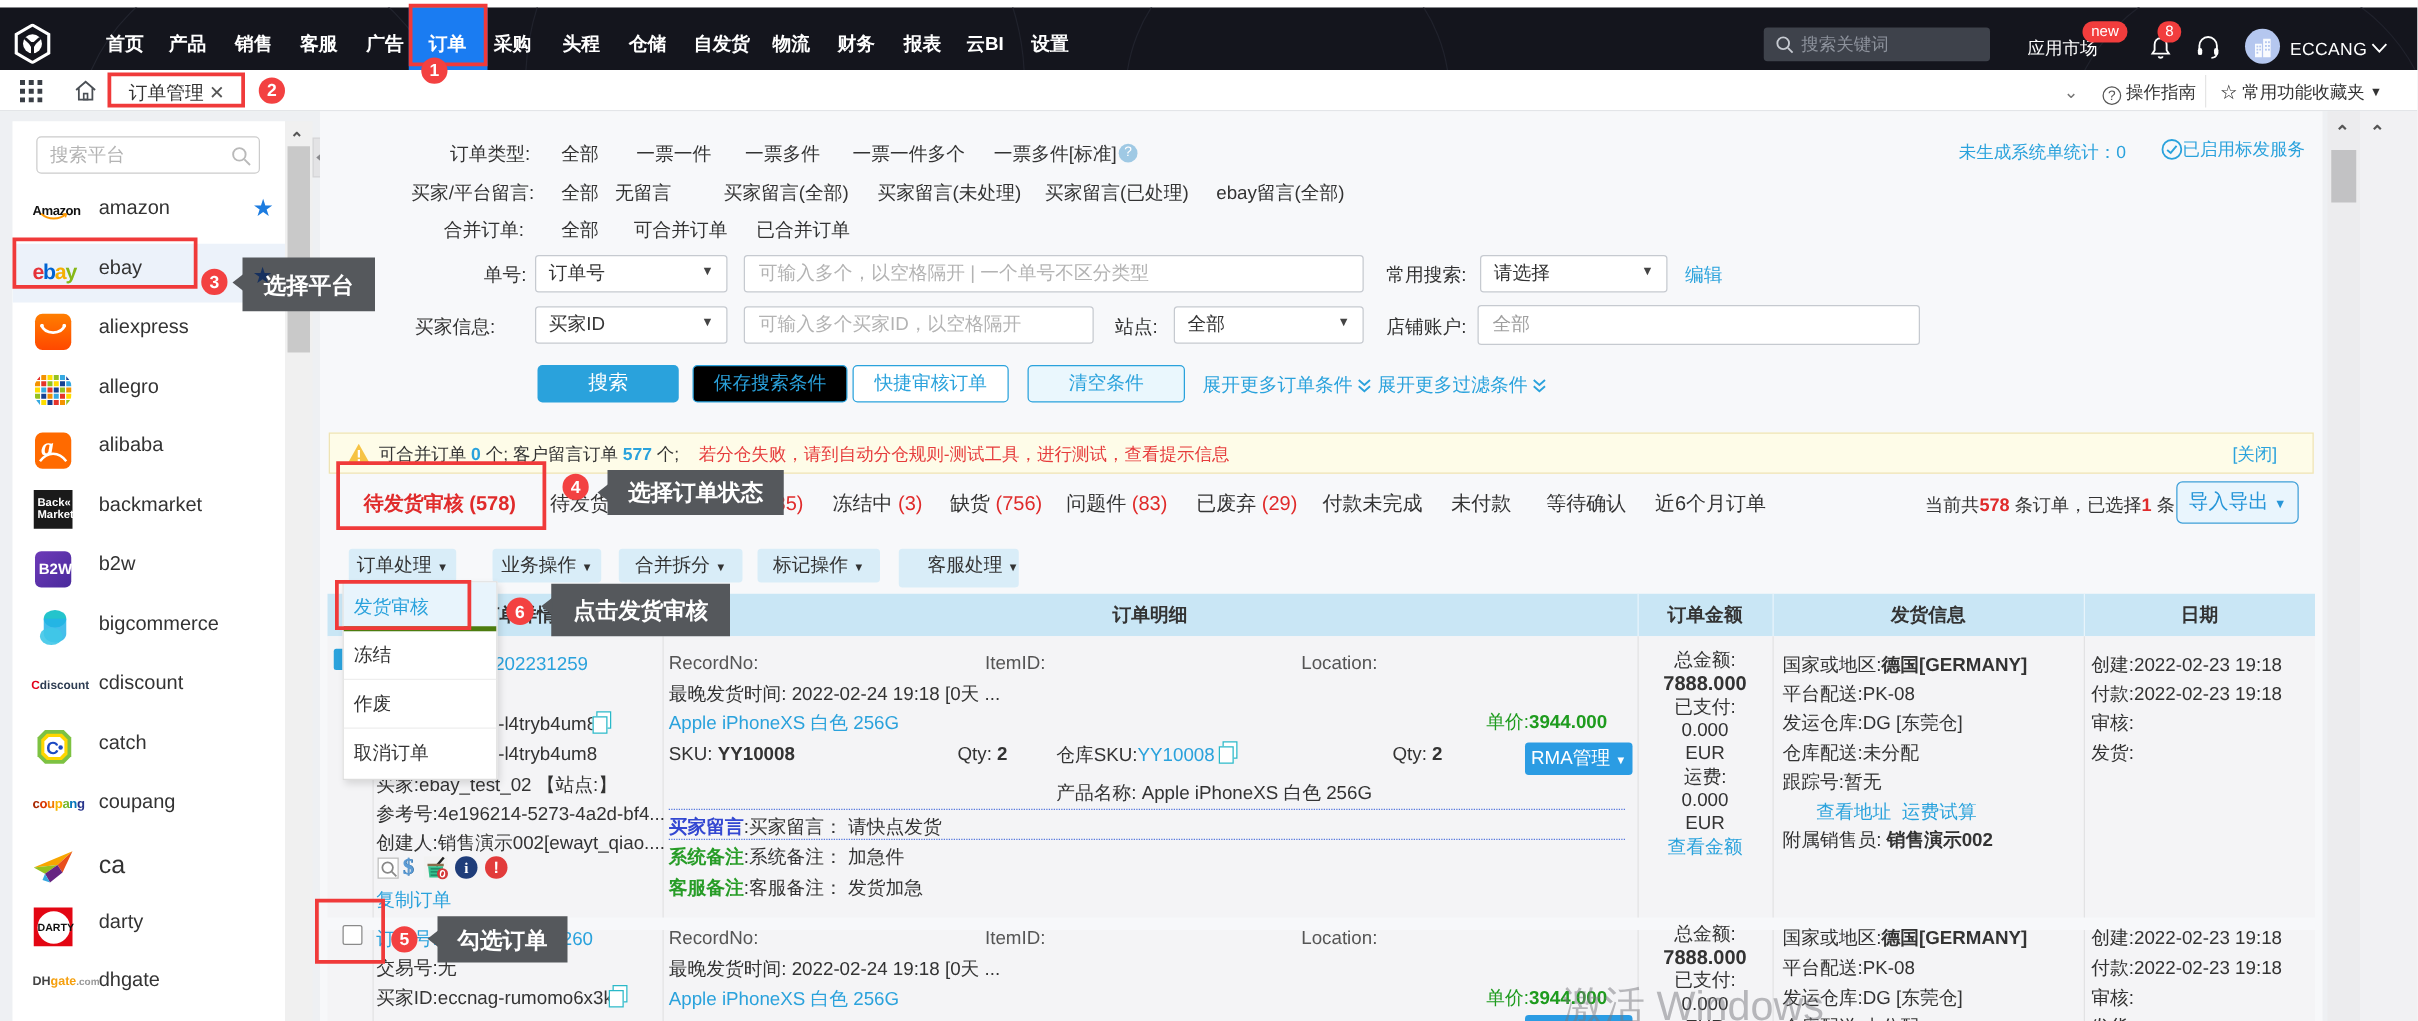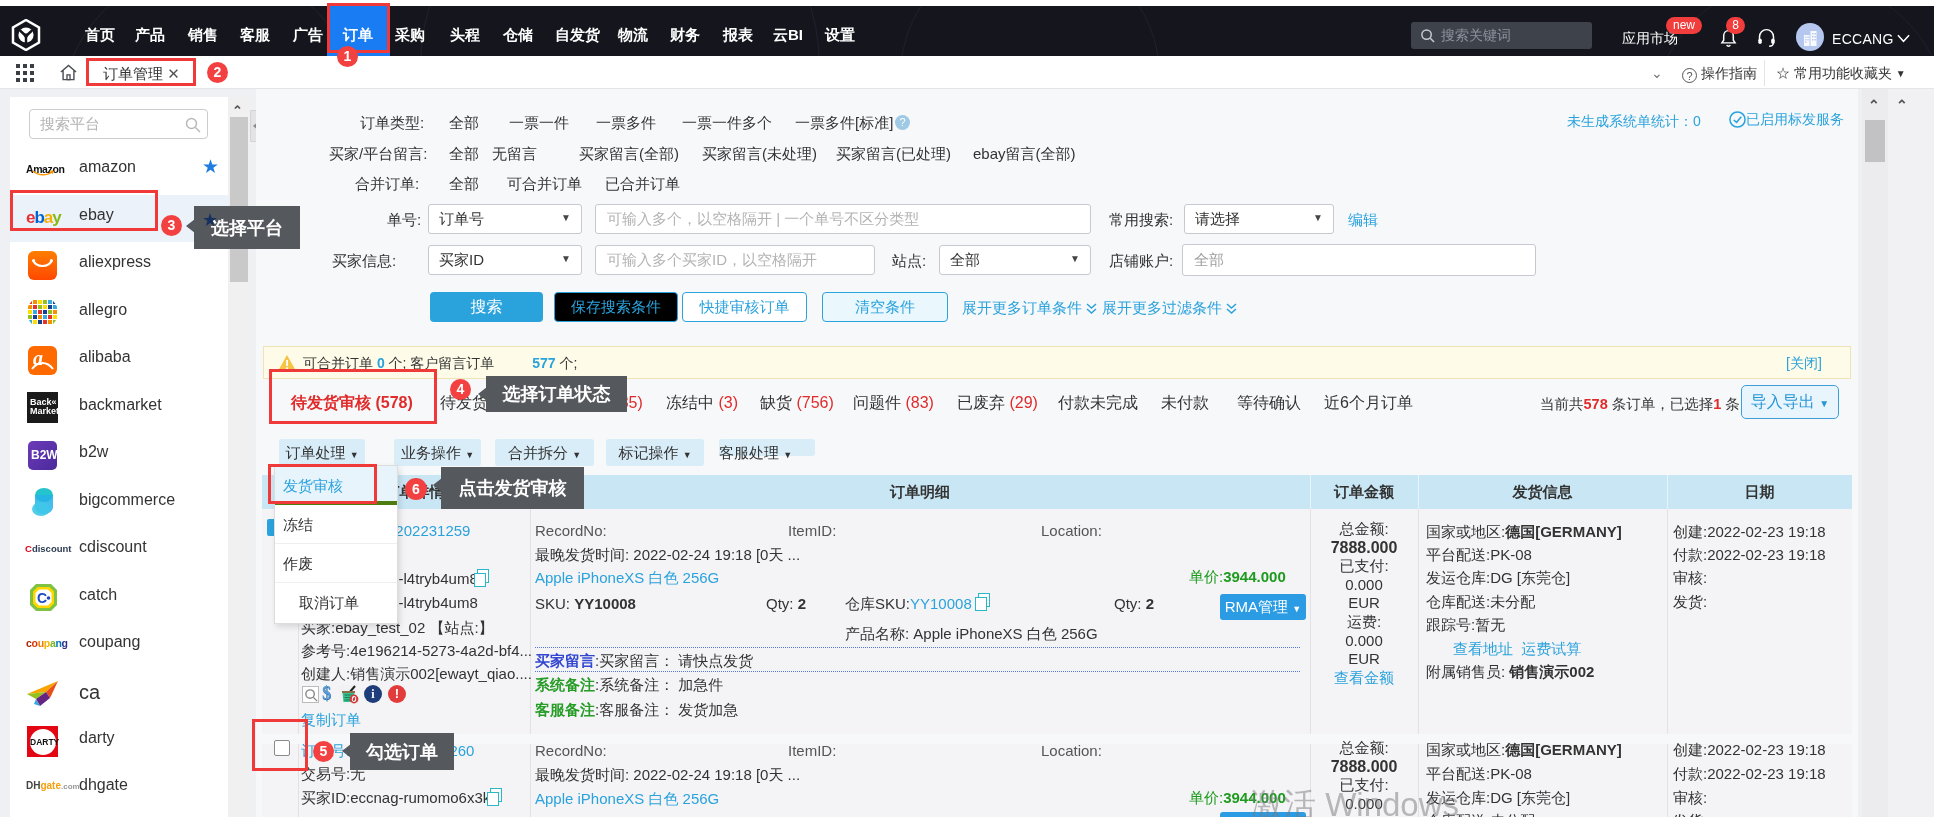--- a/index.html
+++ b/index.html
@@ -338,21 +338,22 @@
       <polyline points="1,1 5.5,5 10,1" fill="none" stroke="#2aa2dc" stroke-width="1.5"></polyline>
       <polyline points="1,6 5.5,10 10,6" fill="none" stroke="#2aa2dc" stroke-width="1.5"></polyline>
     </svg></div>
 
 <div class="abs" style="left:263px;top:346px;width:1588px;height:33px;background:#fefce8;border:1px solid #eee3b5;">
   <svg class="abs" style="left:14px;top:8px;" width="18" height="16" viewBox="0 0 18 16">
       <polygon points="9,0 18,16 0,16" fill="#f6c344"></polygon>
       <rect x="8.2" y="5" width="1.8" height="6" fill="#fff"></rect>
       <rect x="8.2" y="12.3" width="1.8" height="1.8" fill="#fff"></rect>
     </svg>
-  <span class="abs" style="left:39px;top:8px;font-size:14px;color:#333;">可合并订单 <b style="color:#2aa2dc;">0</b> 个; 客户留言订单 <b style="color:#2aa2dc;margin-left:34px;">577</b> 个;</span>
+  <span class="abs" style="left:39px;top:8px;font-size:14px;color:#333;">可合并订单 <b style="color:#2aa2dc;">0</b> 个; 客户留言订单 <b style="color:#2aa2dc;">577</b> 个;</span>
+  <span class="abs" style="left:295px;top:8px;font-size:14px;color:#e63c3c;">若分仓失败，请到自动分仓规则-测试工具，进行测试，查看提示信息</span>
   <span class="abs" style="left:1522px;top:8px;font-size:14px;color:#2aa2dc;">[关闭]</span>
 </div>
 
 <div id="statustabs" style="position:absolute;left:0;top:0;width:1934px;height:817px;font-size:16px;color:#333;pointer-events:none;">
   <span class="abs" style="left:291px;top:393px;color:#e02b2b;font-weight:bold;">待发货审核 (578)</span>
   <span class="abs" style="left:440px;top:393px;">待发货 <span style="color:#e02b2b;">(1945)</span></span>
   <span class="abs" style="left:553px;top:393px;">已发货 <span style="color:#e02b2b;">(335)</span></span>
   <span class="abs" style="left:666px;top:393px;">冻结中 <span style="color:#e02b2b;">(3)</span></span>
   <span class="abs" style="left:760px;top:393px;">缺货 <span style="color:#e02b2b;">(756)</span></span>
   <span class="abs" style="left:853px;top:393px;">问题件 <span style="color:#e02b2b;">(83)</span></span>
@@ -362,21 +363,21 @@
   <span class="abs" style="left:1237px;top:393px;">等待确认</span>
   <span class="abs" style="left:1324px;top:393px;">近6个月订单</span>
   <span class="abs" style="left:1540px;top:395px;font-size:14.5px;">当前共<b style="color:#e02b2b;">578</b> 条订单，已选择<b style="color:#e02b2b;">1</b> 条</span>
 </div>
 <div class="abs" style="left:1741px;top:385px;width:98px;height:34px;background:#e9f5fd;border:1px solid #3e9fd8;border-radius:5px;color:#2796d8;font-size:16px;text-align:center;line-height:32px;">导入导出 <span style="font-size:10px;">▼</span></div>
 
 <div class="abs" style="left:279px;top:439px;width:86px;height:27px;background:#d9edf8;border-radius:3px;color:#333;font-size:15px;text-align:center;line-height:27px;">订单处理 <span style="font-size:9px;">▼</span></div>
 <div class="abs" style="left:394px;top:439px;width:87px;height:27px;background:#d9edf8;border-radius:3px;color:#333;font-size:15px;text-align:center;line-height:27px;">业务操作 <span style="font-size:9px;">▼</span></div>
 <div class="abs" style="left:495px;top:439px;width:99px;height:27px;background:#d9edf8;border-radius:3px;color:#333;font-size:15px;text-align:center;line-height:27px;">合并拆分 <span style="font-size:9px;">▼</span></div>
 <div class="abs" style="left:606px;top:439px;width:98px;height:27px;background:#d9edf8;border-radius:3px;color:#333;font-size:15px;text-align:center;line-height:27px;">标记操作 <span style="font-size:9px;">▼</span></div>
-<div class="abs" style="left:719px;top:439px;width:96px;height:17px;background:#d9edf8;border-radius:3px;color:#333;font-size:15px;text-align:left;line-height:27px;">客服处理 <span style="font-size:9px;">▼</span></div>
+<div class="abs" style="left:719px;top:439px;width:96px;height:31px;background:#d9edf8;border-radius:3px;color:#333;font-size:15px;text-align:right;line-height:27px;">客服处理 <span style="font-size:9px;">▼</span></div>
 
 <div class="abs" style="left:262px;top:475px;width:1590px;height:34px;background:#c9e6f5;font-size:15px;font-weight:bold;color:#333;">
   <span class="abs" style="left:36px;top:8px;width:233px;text-align:center;">订单详情</span>
   <span class="abs" style="left:268px;top:8px;width:780px;text-align:center;">订单明细</span>
   <span class="abs" style="left:1048px;top:8px;width:108px;text-align:center;">订单金额</span>
   <span class="abs" style="left:1156px;top:8px;width:249px;text-align:center;">发货信息</span>
   <span class="abs" style="left:1405px;top:8px;width:185px;text-align:center;">日期</span>
   <div class="abs" style="left:268px;top:0;width:1px;height:34px;background:#e8f4fb;"></div>
   <div class="abs" style="left:1048px;top:0;width:1px;height:34px;background:#e8f4fb;"></div>
   <div class="abs" style="left:1156px;top:0;width:1px;height:34px;background:#e8f4fb;"></div>
@@ -489,21 +490,21 @@
   <span class="abs" style="left:1673px;top:789px;">审核:</span>
   <span class="abs" style="left:1673px;top:812px;">发货:</span>
 </div>
 
 <div class="abs" style="left:1250px;top:783px;font-size:33px;color:rgba(120,120,125,0.5);">激活 Windows</div>
 
 <div class="abs" style="left:274px;top:465px;width:124px;height:159px;background:#fff;border:1px solid #ddd;box-shadow:2px 3px 6px rgba(0,0,0,0.12);z-index:50;font-size:15px;">
   <div style="height:39px;line-height:39px;padding-left:8px;color:#2aa2dc;background:#e8f4fc;border-bottom:4px solid #4d7c0f;">发货审核</div>
   <div style="height:39px;line-height:39px;padding-left:8px;color:#333;border-bottom:1px solid #eee;">冻结</div>
   <div style="height:39px;line-height:39px;padding-left:8px;color:#333;border-bottom:1px solid #eee;">作废</div>
-  <div style="height:39px;line-height:39px;padding-left:24px;color:#333;">取消订单</div>
+  <div style="height:39px;line-height:39px;padding-left:8px;color:#333;">取消订单</div>
 </div>
 
 <div class="red-box" style="left:327px;top:3px;width:63px;height:50px;"></div>
 <div class="num-circle" style="left:337px;top:46px;">1</div>
 <div class="red-box" style="left:86px;top:58px;width:110px;height:28px;"></div>
 <div class="num-circle" style="left:207px;top:62px;">2</div>
 <div class="red-box" style="left:10px;top:190px;width:148px;height:41px;"></div>
 <div class="num-circle" style="left:161px;top:215px;">3</div>
 <div class="tooltip" style="left:194px;top:206px;width:106px;height:43px;font-size:18px;">选择平台</div>
 <div class="abs" style="left:186px;top:219px;width:0;height:0;border-top:7px solid transparent;border-bottom:7px solid transparent;border-right:9px solid #55585c;z-index:61;"></div>

